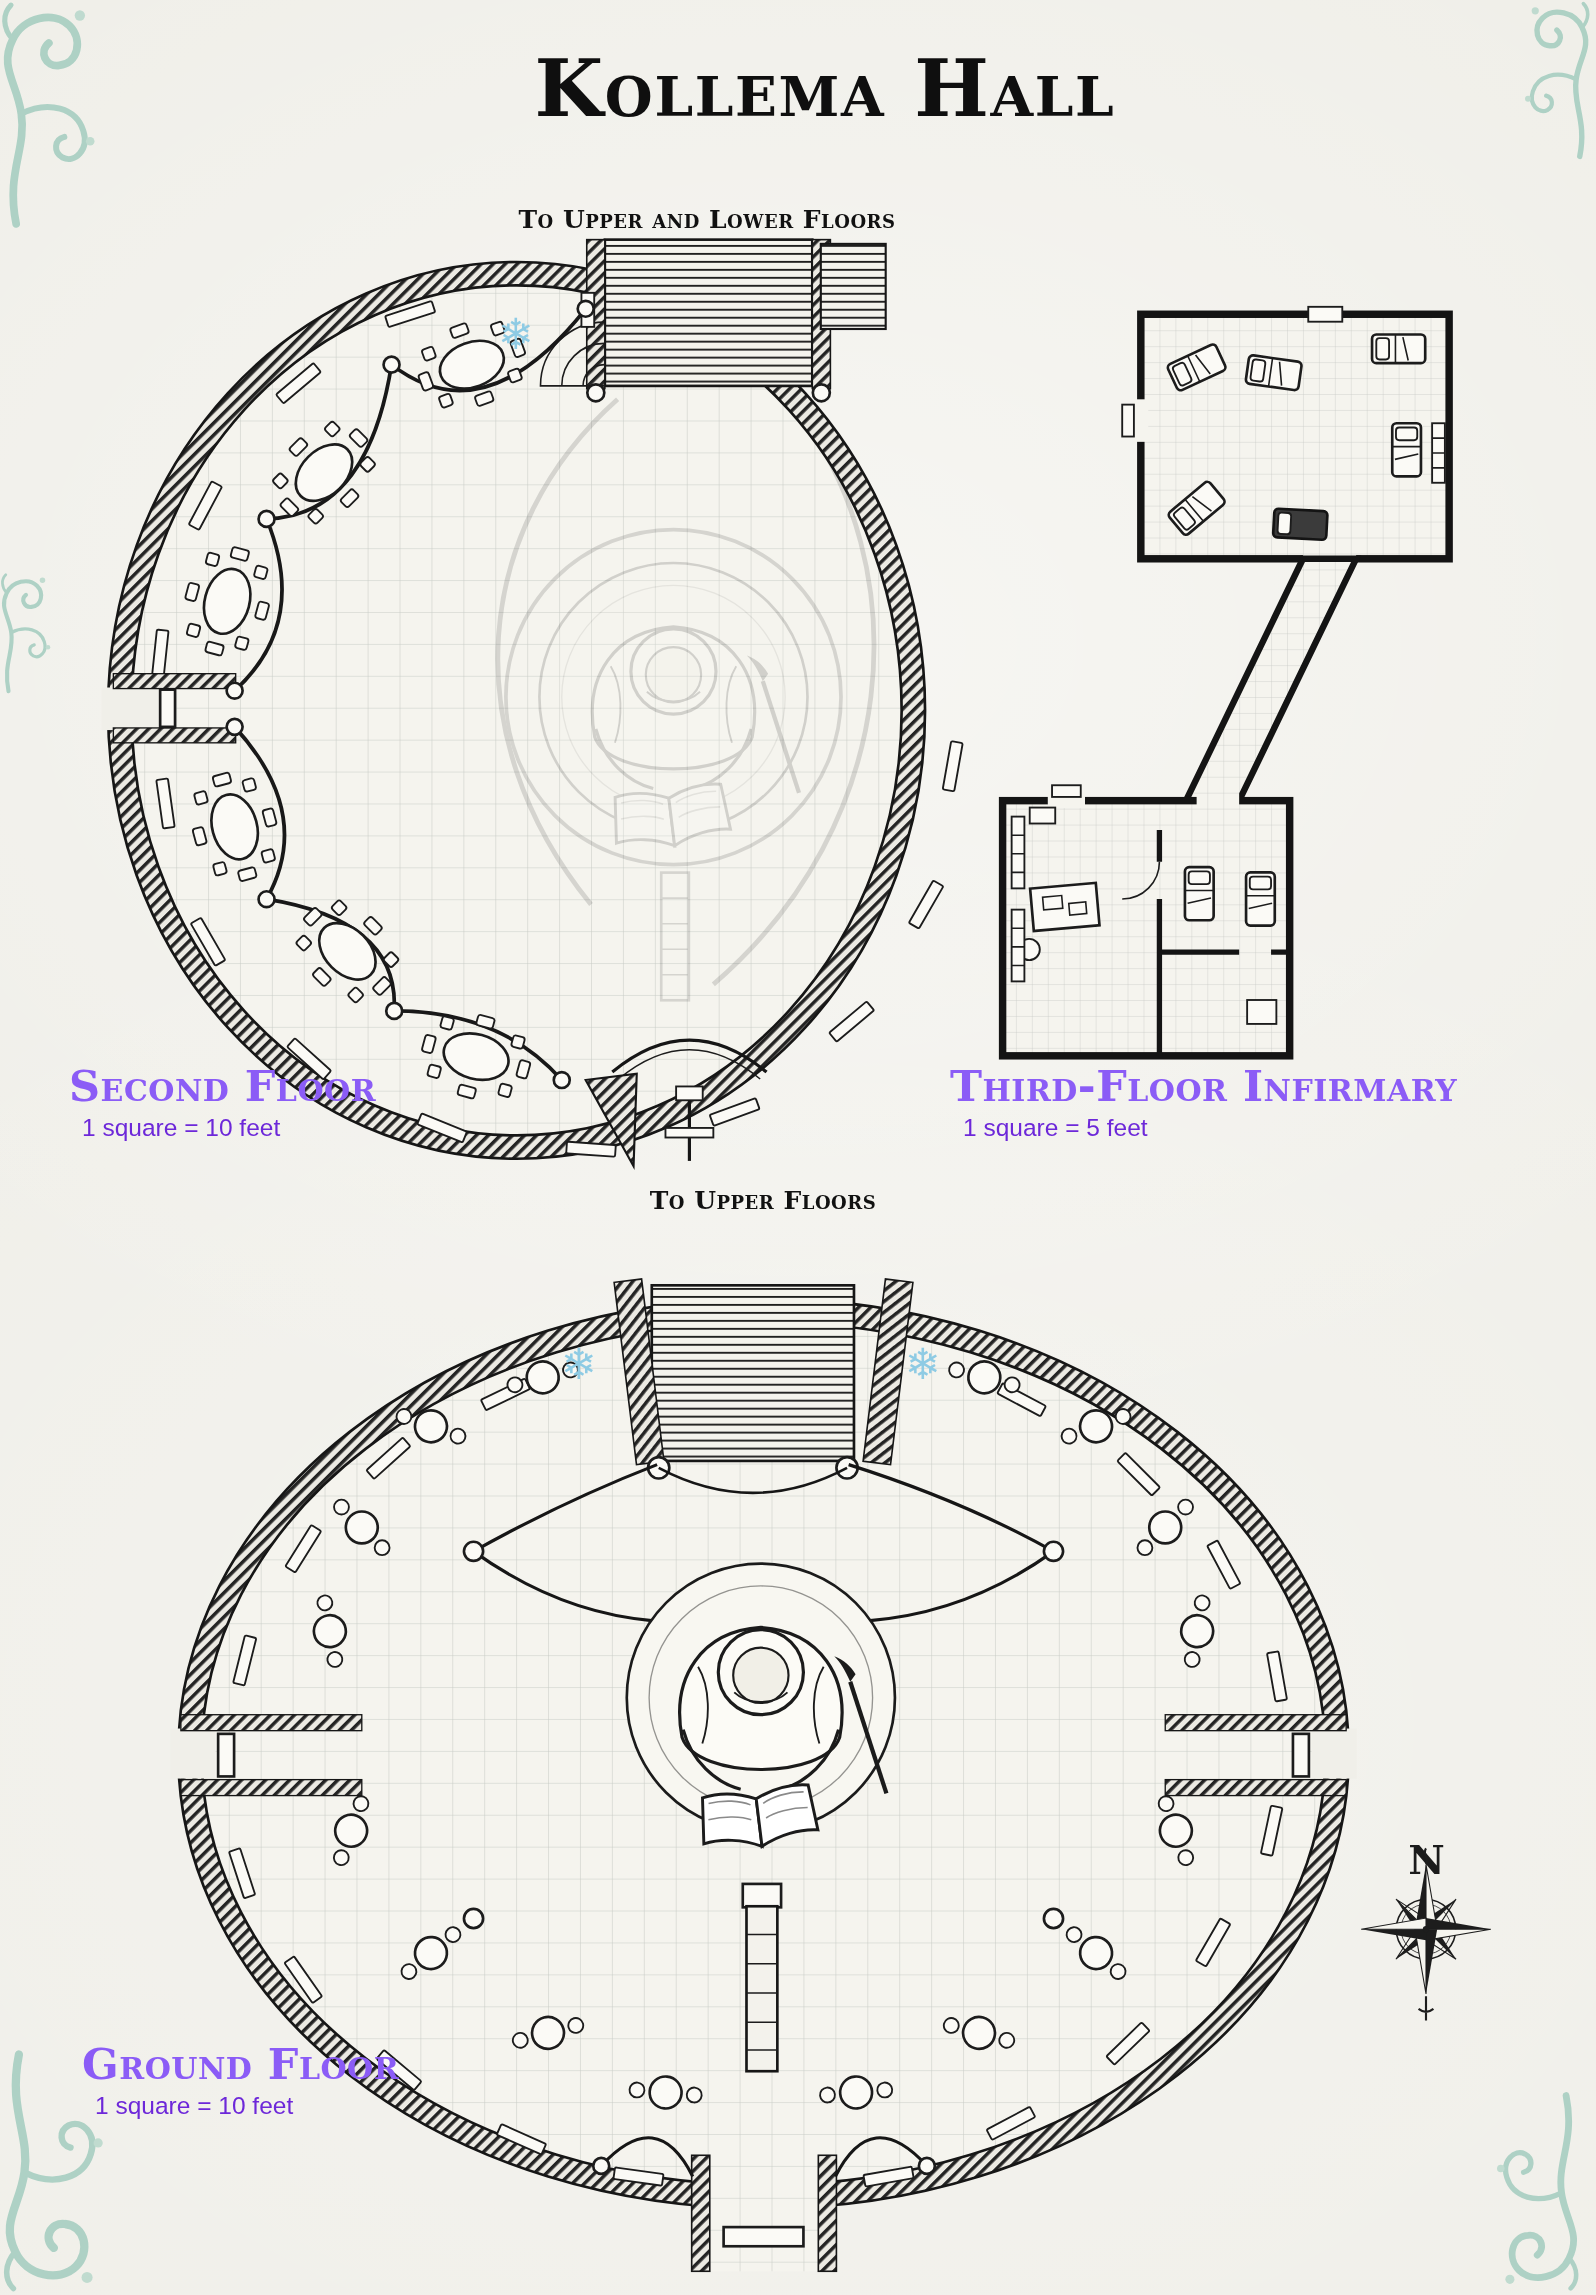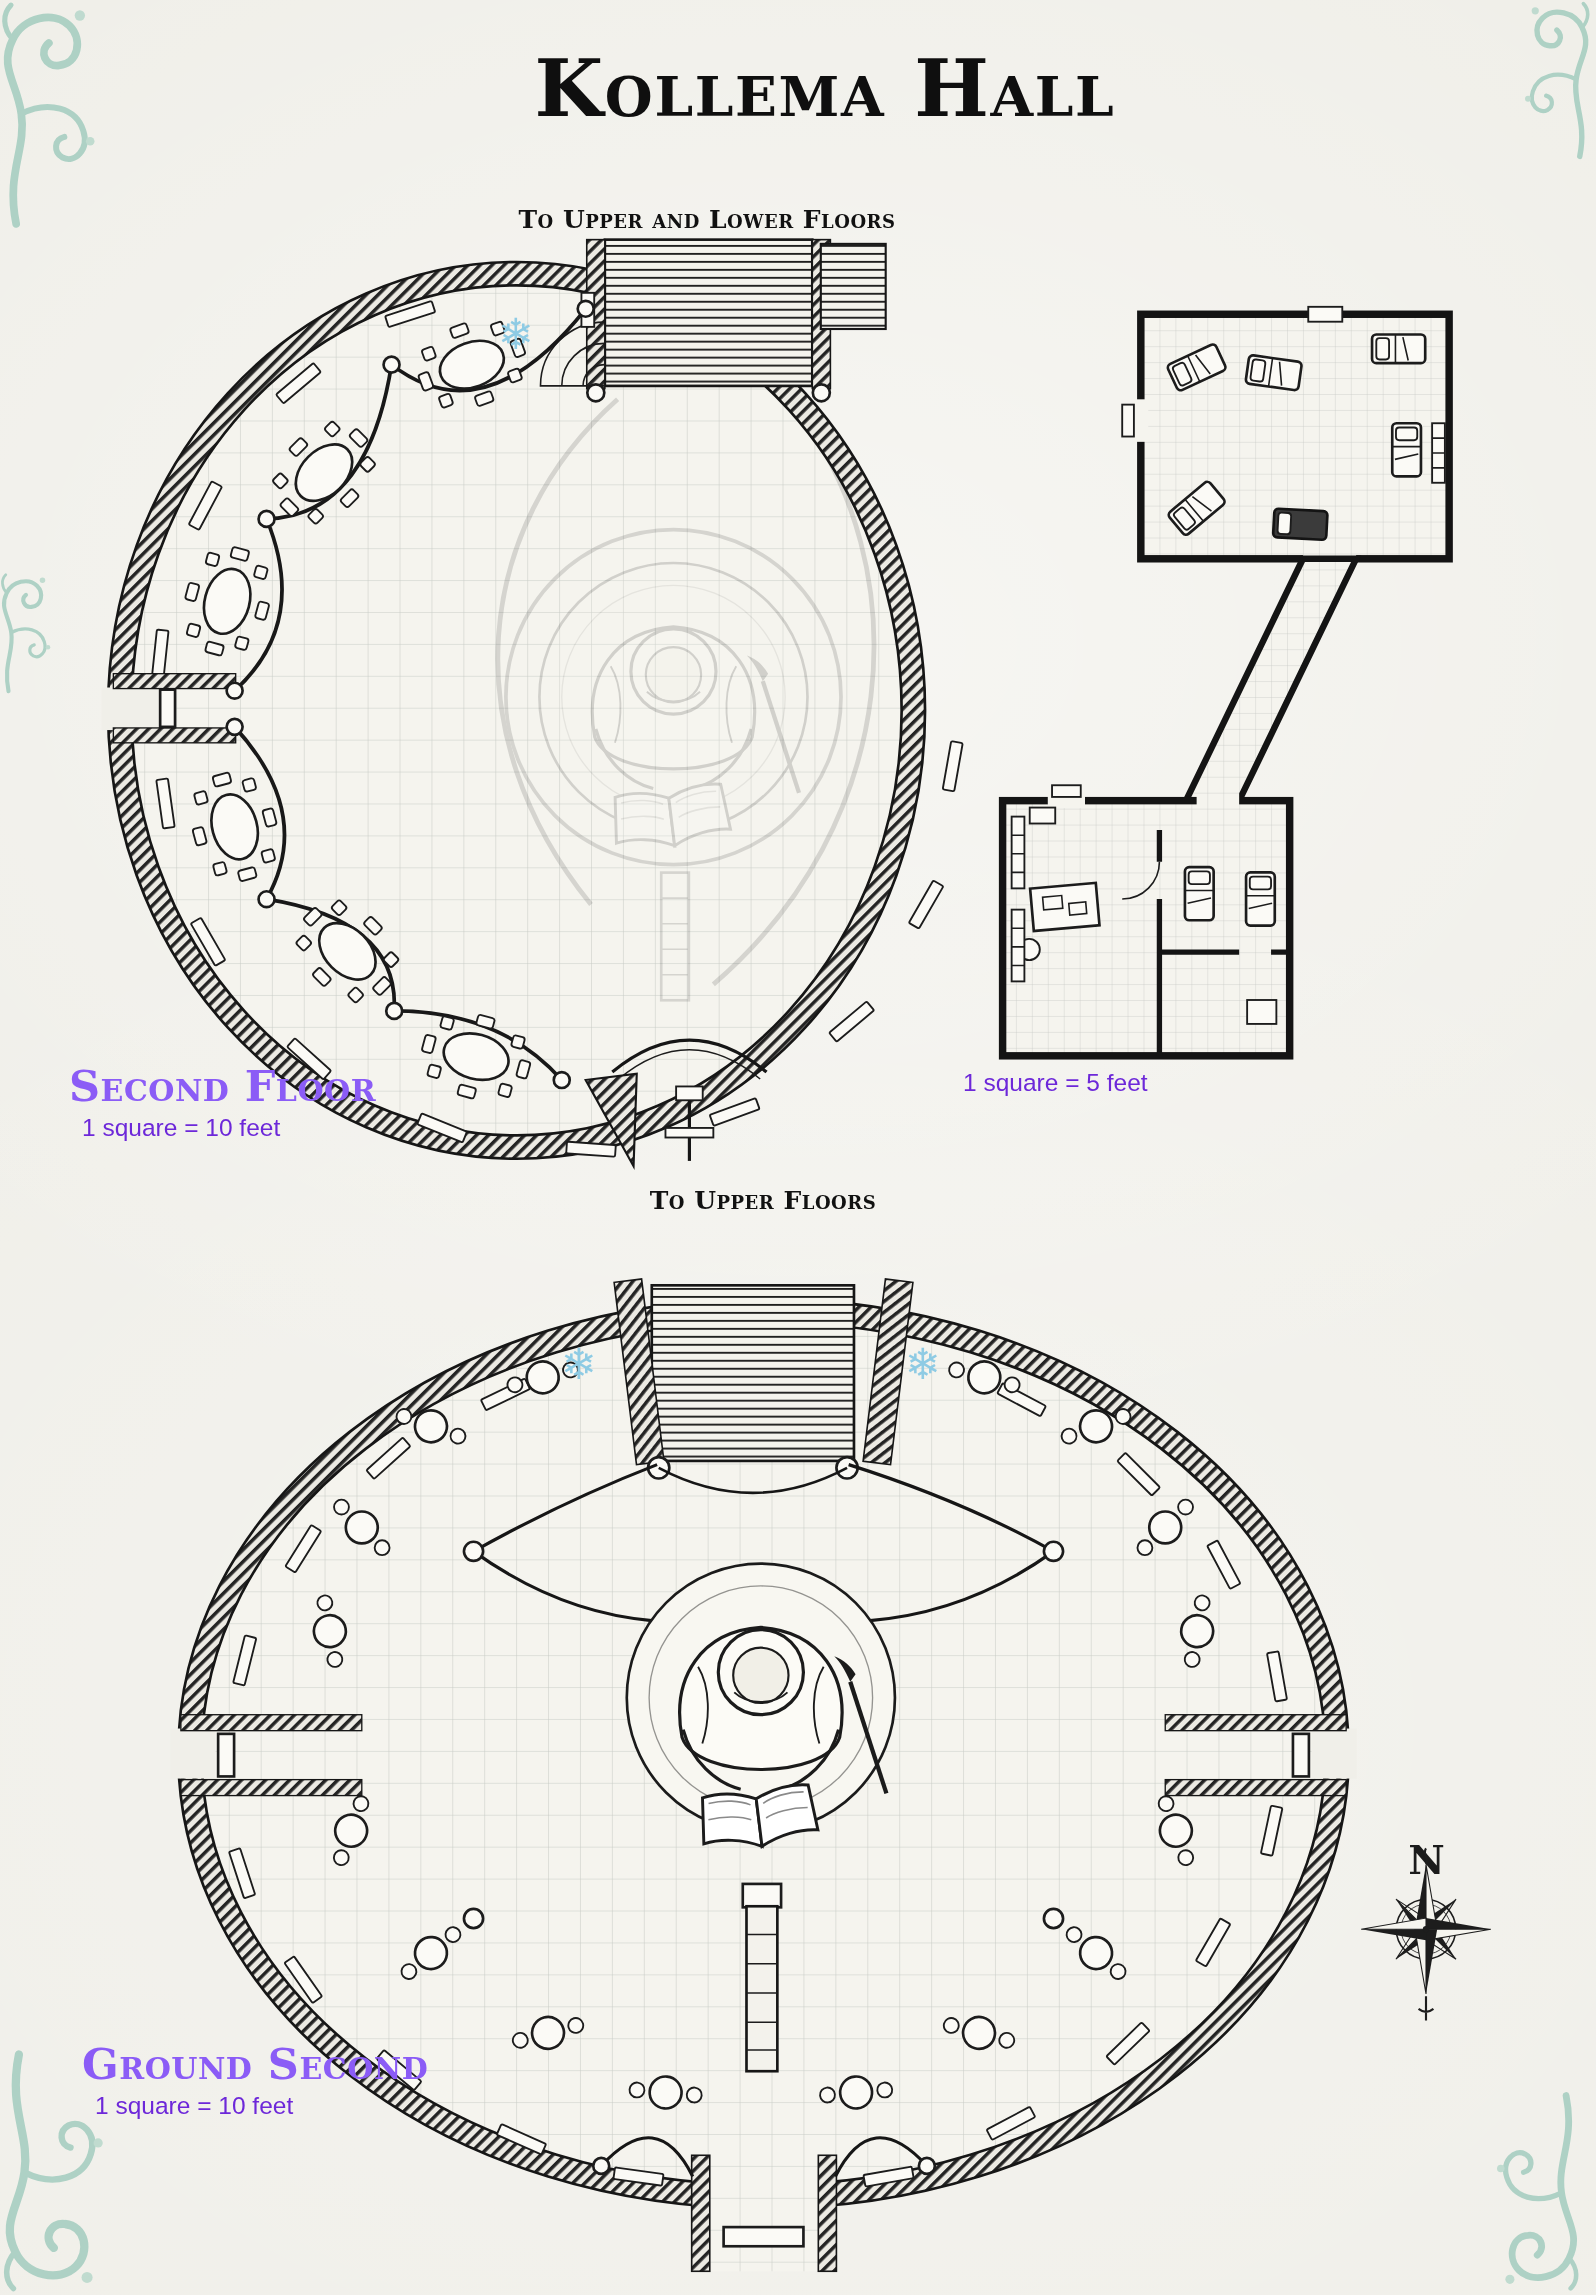--- a/index.html
+++ b/index.html
@@ -301,20 +301,21 @@
       <rect x="52" y="975" width="24" height="135" class="furn"></rect>
       <path d="M52,1010 h24 M52,1045 h24 M52,1080 h24" class="thinl"></path>
       <rect x="52" y="1150" width="24" height="135" class="furn"></rect>
       <path d="M52,1185 h24 M52,1220 h24 M52,1255 h24" class="thinl"></path>
     </g>
     <rect x="86" y="958" width="48" height="30" class="furn"></rect>
   </g>
 </svg>
 
 <div class="abs caption" style="left:950px;top:1064px">
+  <div class="cap-title">Third-Floor Infirmary</div>
   <div class="cap-scale">1 square = 5 feet</div>
 </div>
 
 <div class="abs stair-label" style="left:534px;top:1186px;width:458px">To Upper Floors</div>
 
 <svg class="abs" style="left:133px;top:1272px" width="1277" height="1011" viewBox="0 0 2400 1900">
 
   <ellipse cx="1185" cy="905" rx="1100" ry="855" fill="url(#gridBig)"></ellipse>
 
   <ellipse cx="1185" cy="905" rx="1078" ry="833" fill="none" stroke="url(#hatch)" stroke-width="44"></ellipse>
@@ -412,21 +413,21 @@
     <rect x="1146" y="1150" width="72" height="44" class="furnBig"></rect>
     <rect x="1153" y="1192" width="58" height="310" fill="#f3f2ec" stroke="#161616" stroke-width="5"></rect>
     <path d="M1153,1245 h58 M1153,1300 h58 M1153,1355 h58 M1153,1410 h58 M1153,1462 h58" class="thinl"></path>
   </g>
 </svg>
 
 <span class="abs snowflake" style="left:561px;top:1343px">❄</span>
 <span class="abs snowflake" style="left:905px;top:1343px">❄</span>
 
 <div class="abs caption" style="left:82px;top:2042px">
-  <div class="cap-title">Ground Second</div>
+  <div class="cap-title">Ground Floor</div>
   <div class="cap-scale">1 square = 10 feet</div>
 </div>
 
 <div class="abs north-label" style="left:1400px;top:1836px;width:53px">N</div>
 <svg class="abs" style="left:1341px;top:1844px" width="170" height="181" viewBox="-160 -160 320 340">
   <path d="M0,-152 C-8,-140 8,-132 0,-122 M0,126 L0,172 M-14,150 C-4,158 4,158 14,150" fill="none" stroke="#1d1d1d" stroke-width="4"></path>
   <g>
     <g transform="rotate(45)">
         <path d="M0,-80 L-17,0 L0,0 Z" fill="#1d1d1d"></path>
         <path d="M0,-80 L17,0 L0,0 Z" fill="#f6f5ef" stroke="#1d1d1d" stroke-width="2"></path>

